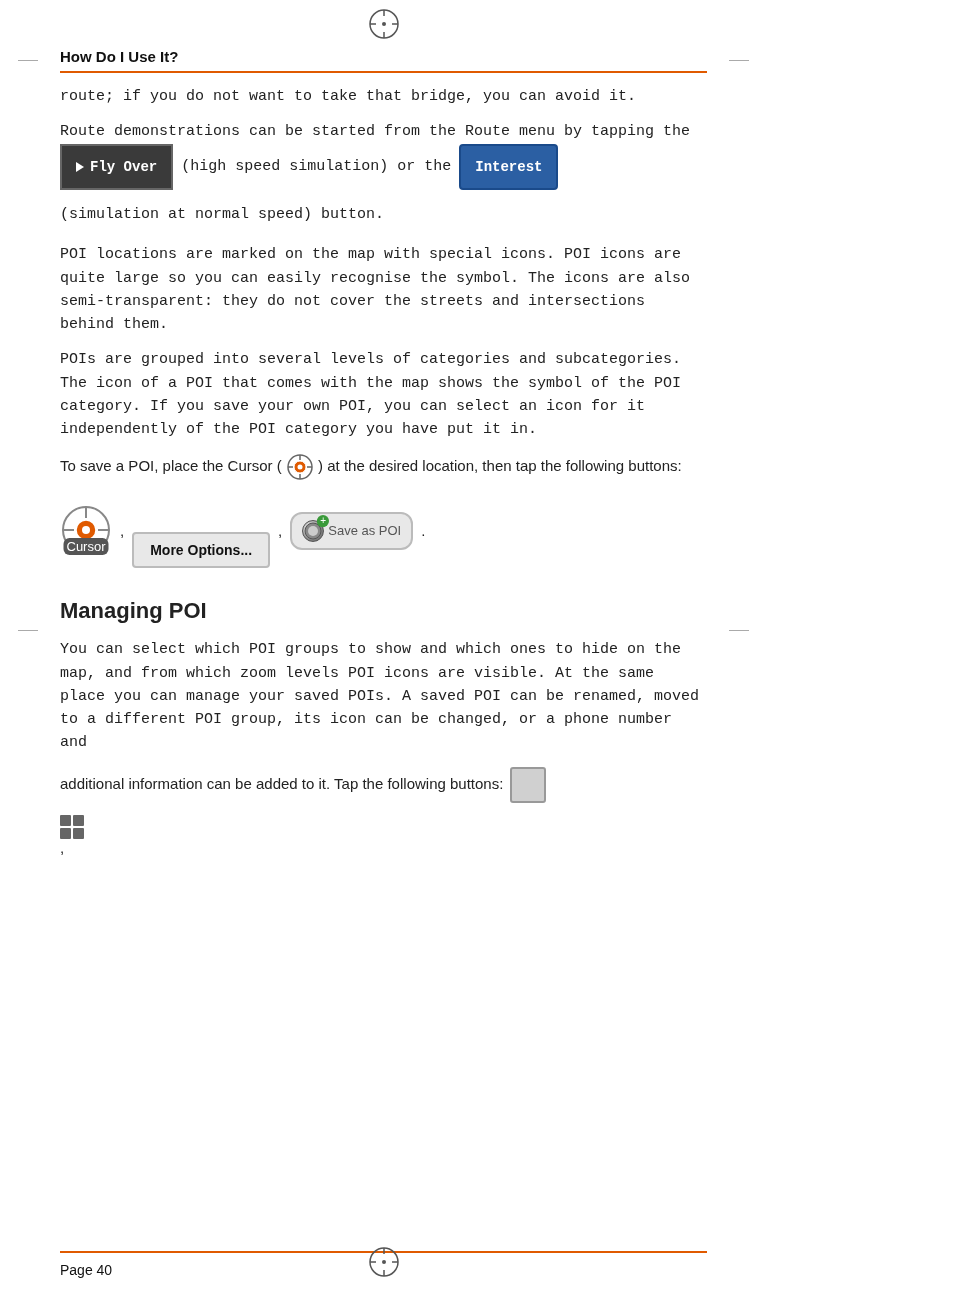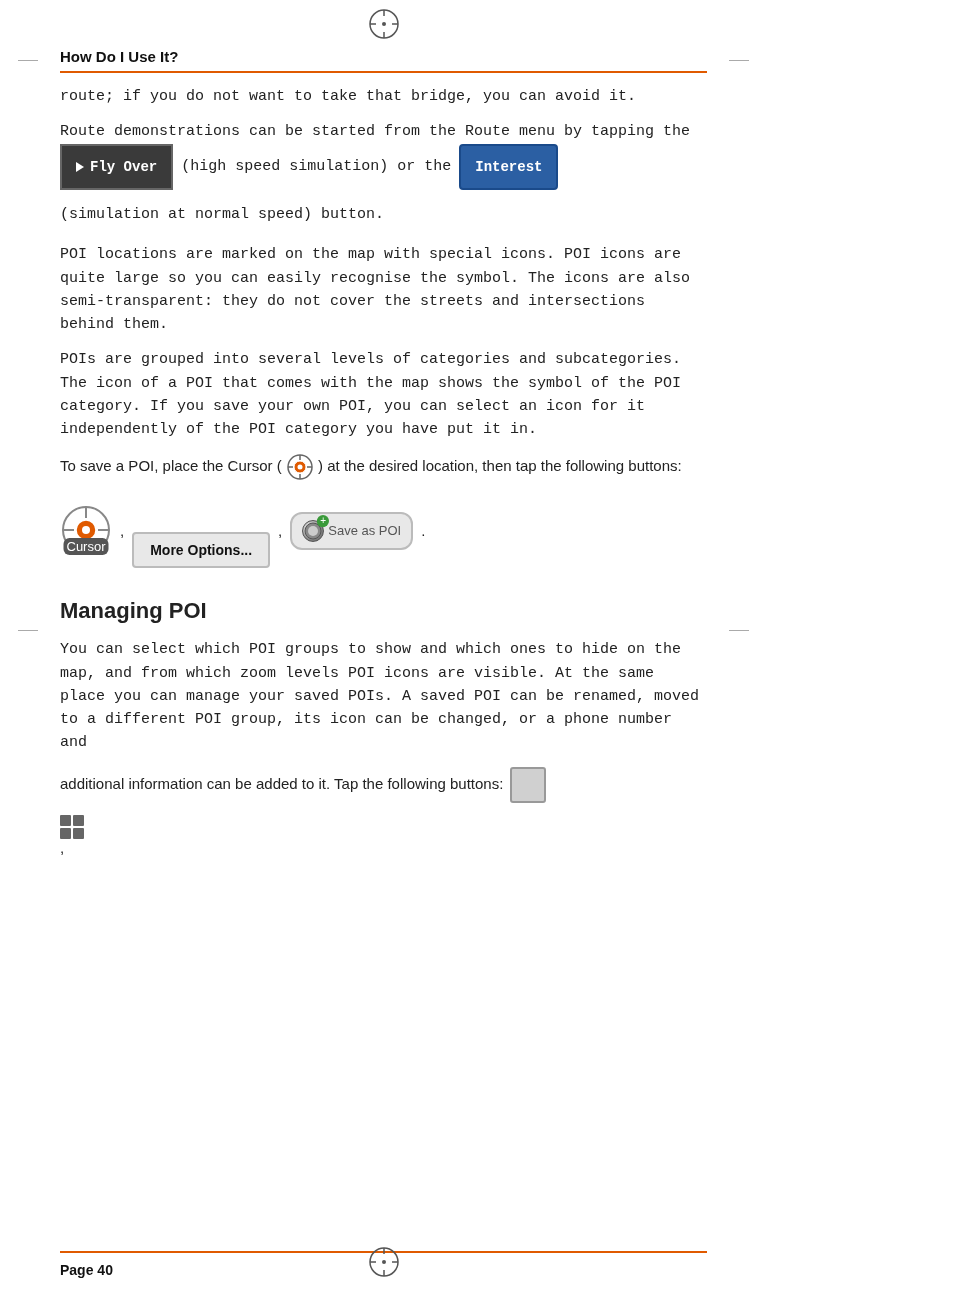--- a/index.html
+++ b/index.html
@@ -238,21 +238,21 @@
     }
 
     
     .page-footer {
       border-top: 2px solid #e05a00;
       padding: 8px 0 20px 0;
       margin-top: auto;
     }
 
     .page-footer-text {
-      font-weight: bold;
+      font-weight: normal;
       font-size: 14px;
       color: #111;
     }
 
     
     .bottom-compass {
       position: absolute;
       bottom: 20px;
       left: 50%;
       transform: translateX(-50%);

